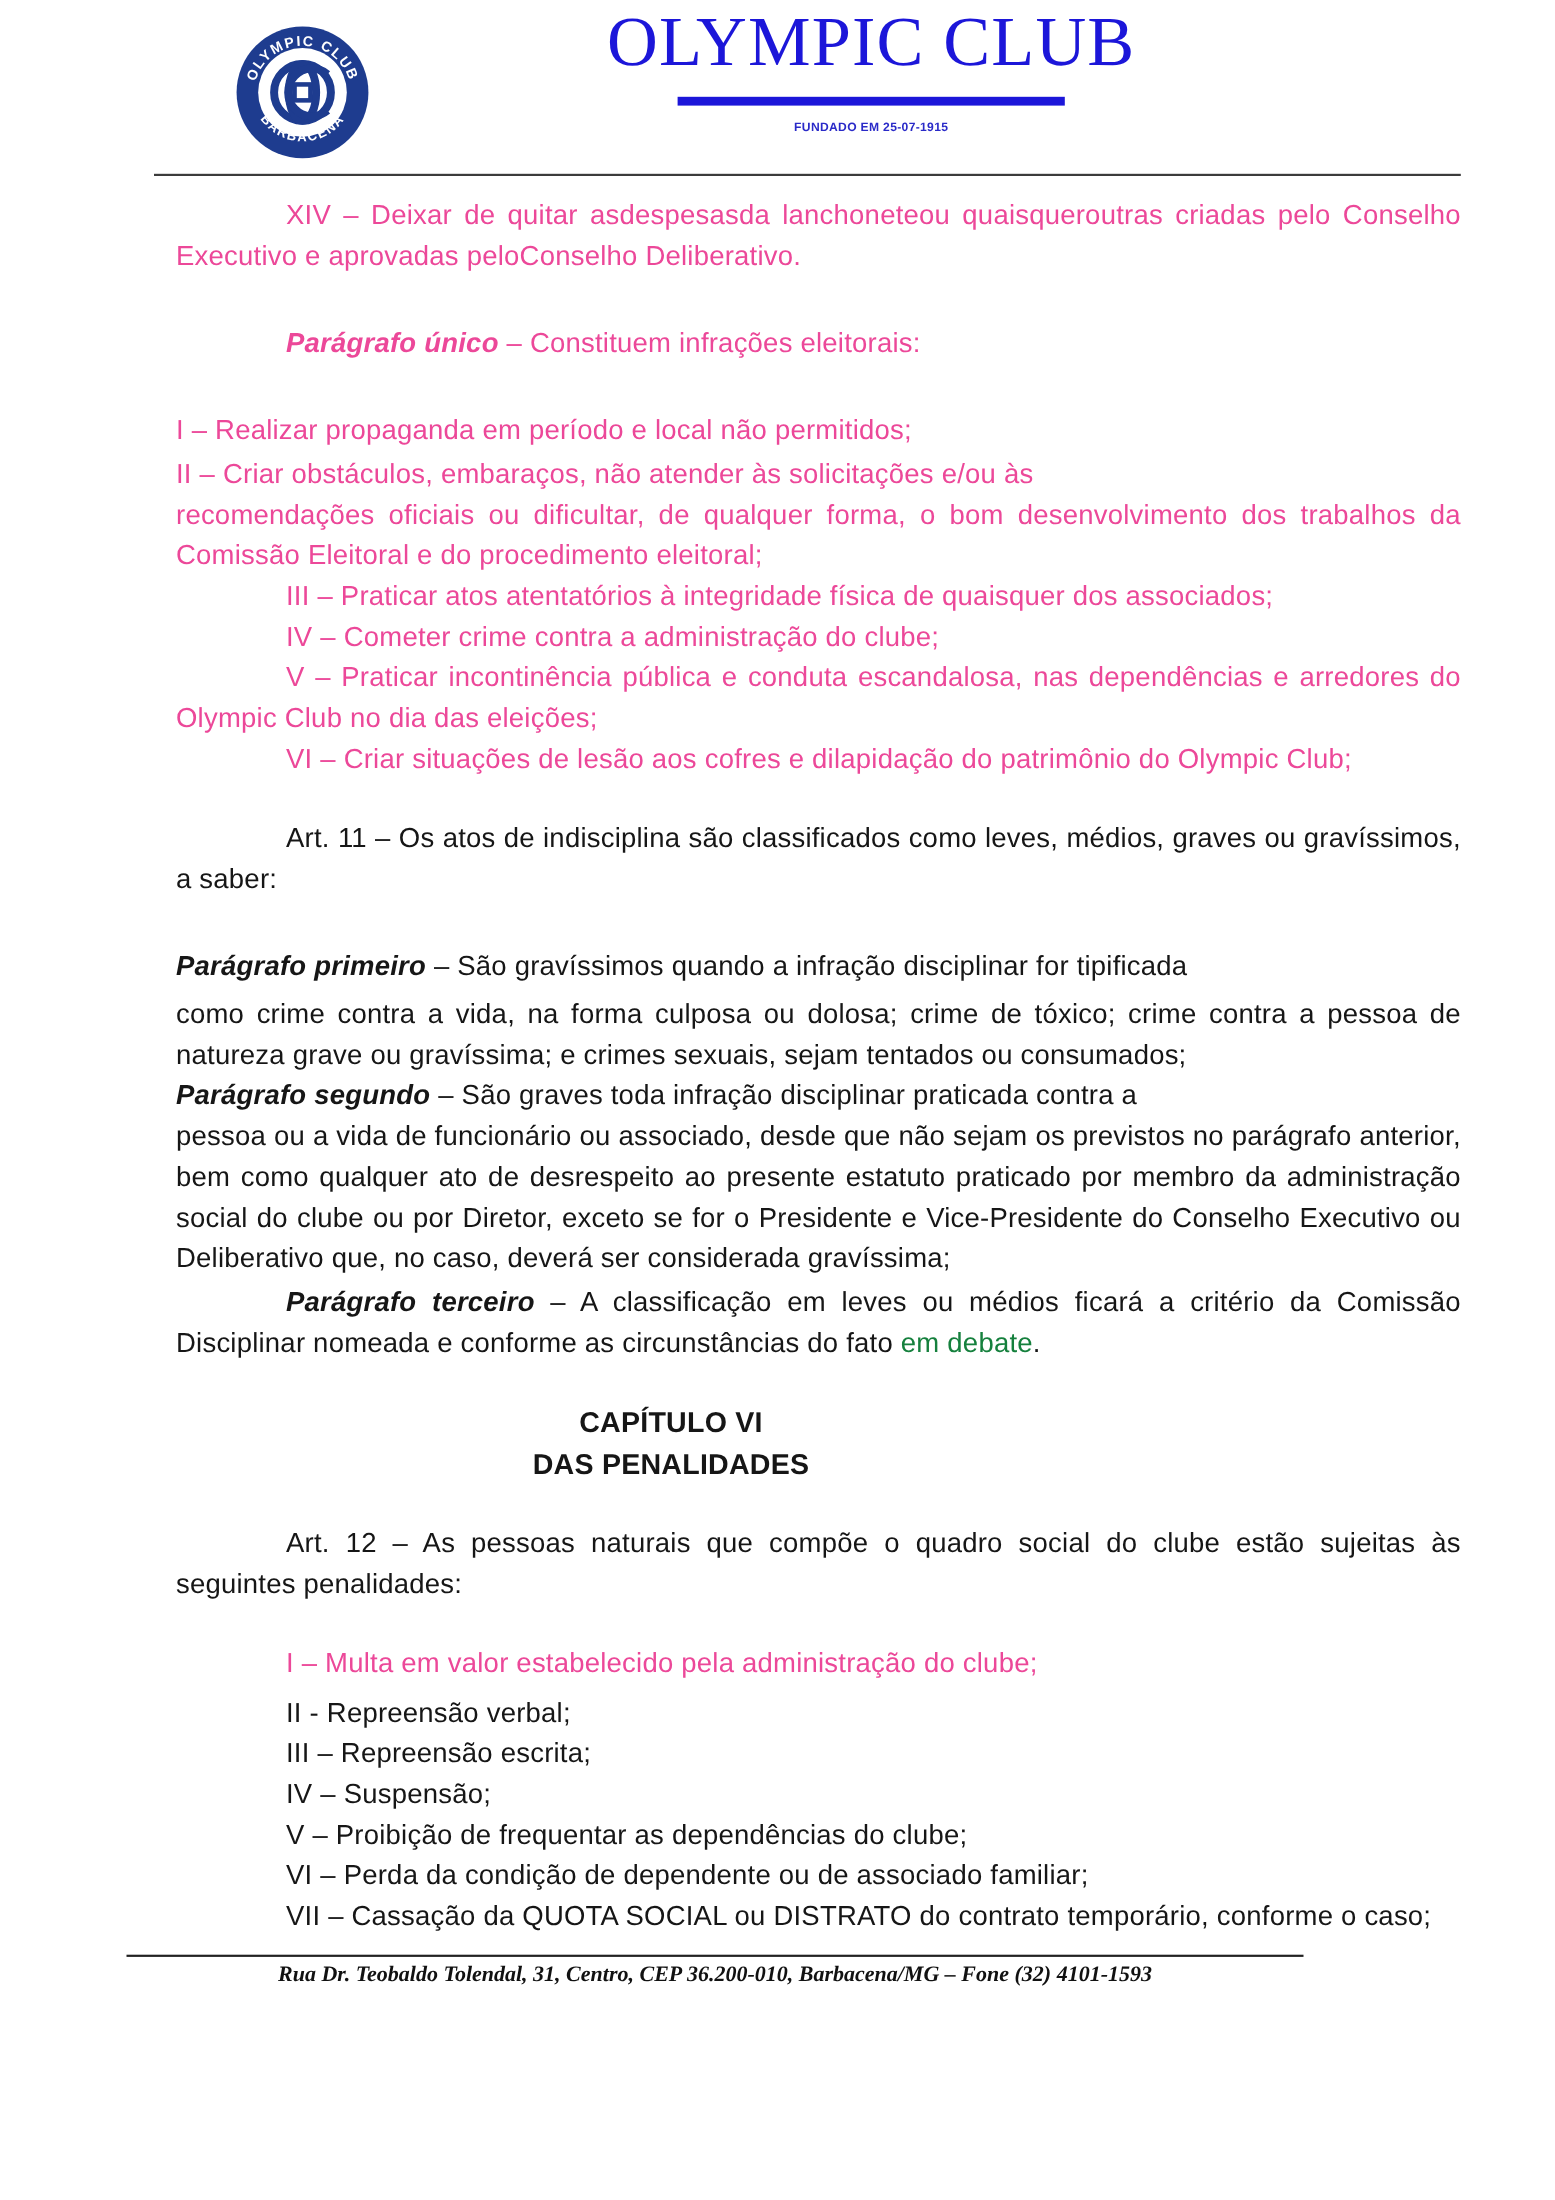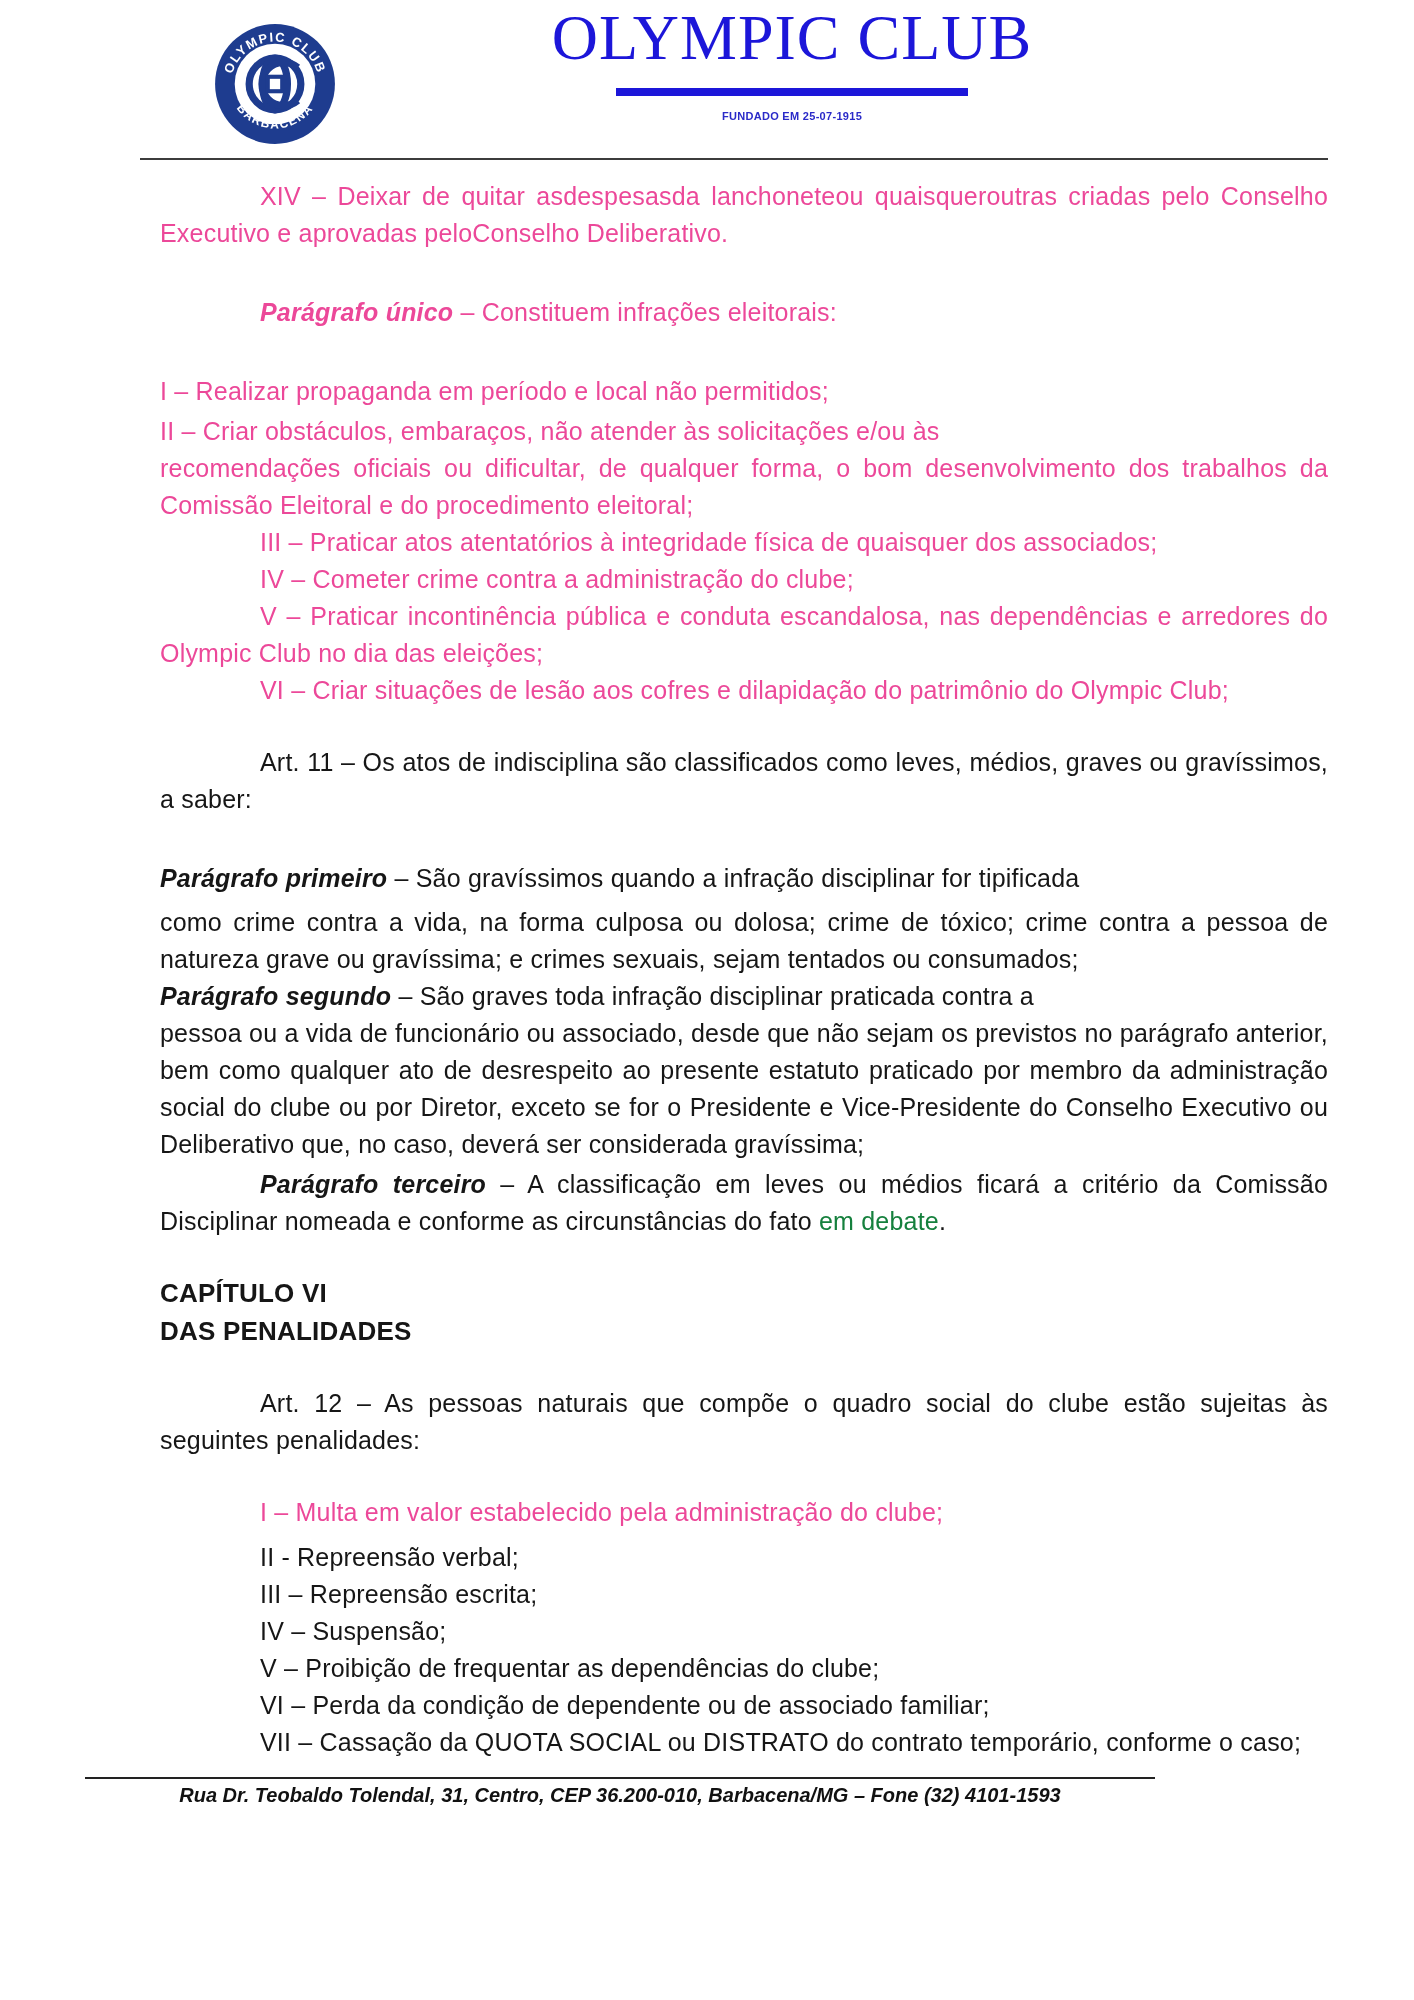--- a/index.html
+++ b/index.html
@@ -65,29 +65,29 @@
   .just  { text-align:justify; }
   .sp-lg { margin-top:42px; }
   .sp-md { margin-top:35px; }
   .sp-sm { margin-top:8px; }
   .sp-xs { margin-top:3px; }
   .block-gap { display:block; margin-top:7px; }
 
   .chapter {
     width:900px;
     margin:34px 0 0 0;
-    text-align:left;
+    text-align:center;
     font-size:26px;
     font-weight:bold;
     line-height:38px;
   }
   .chapter.sub { margin-top:0; }
 
   
-  footer { padding:0 86px 0 70px; margin-top:16px; }
+  footer { padding:0 86px 0 100px; margin-top:16px;font-family:Liberation Serif, serif; }
   .footer-rule {
     margin-left:15px; width:1070px;
     border-top:2px solid #222222;
   }
   .address {
     margin-left:15px; width:1070px;
     margin-top:5px;
     text-align:center;
     font-size:20px;
     font-weight:bold;

